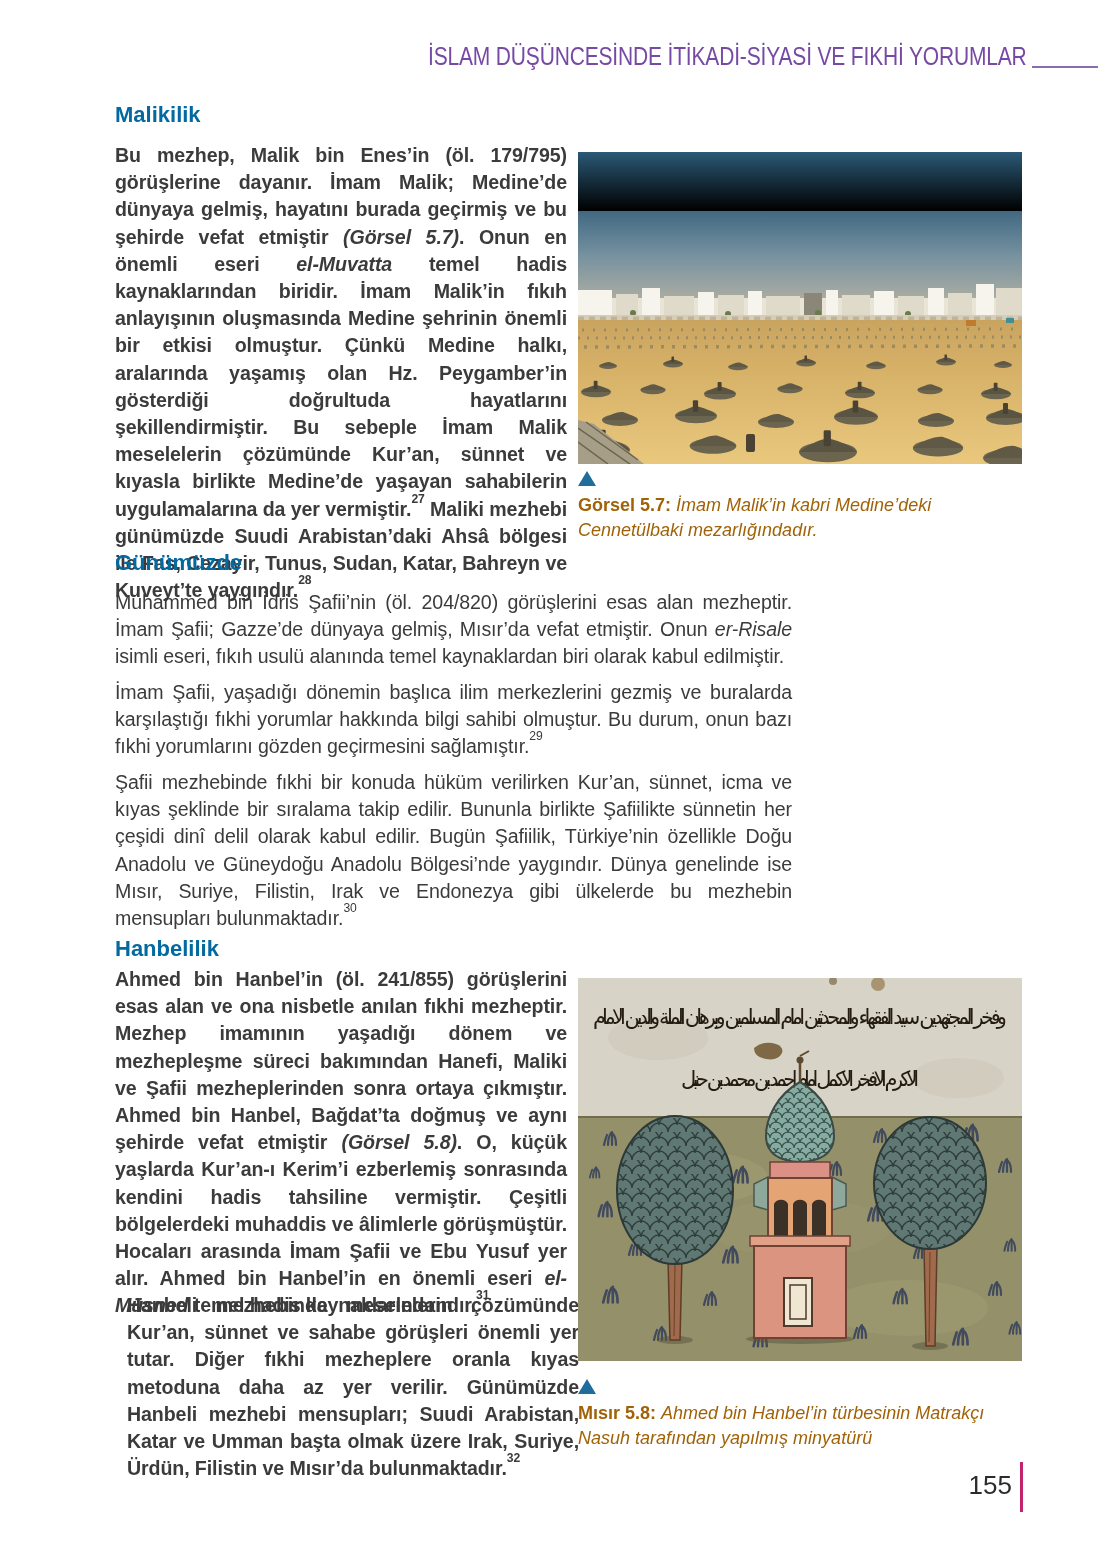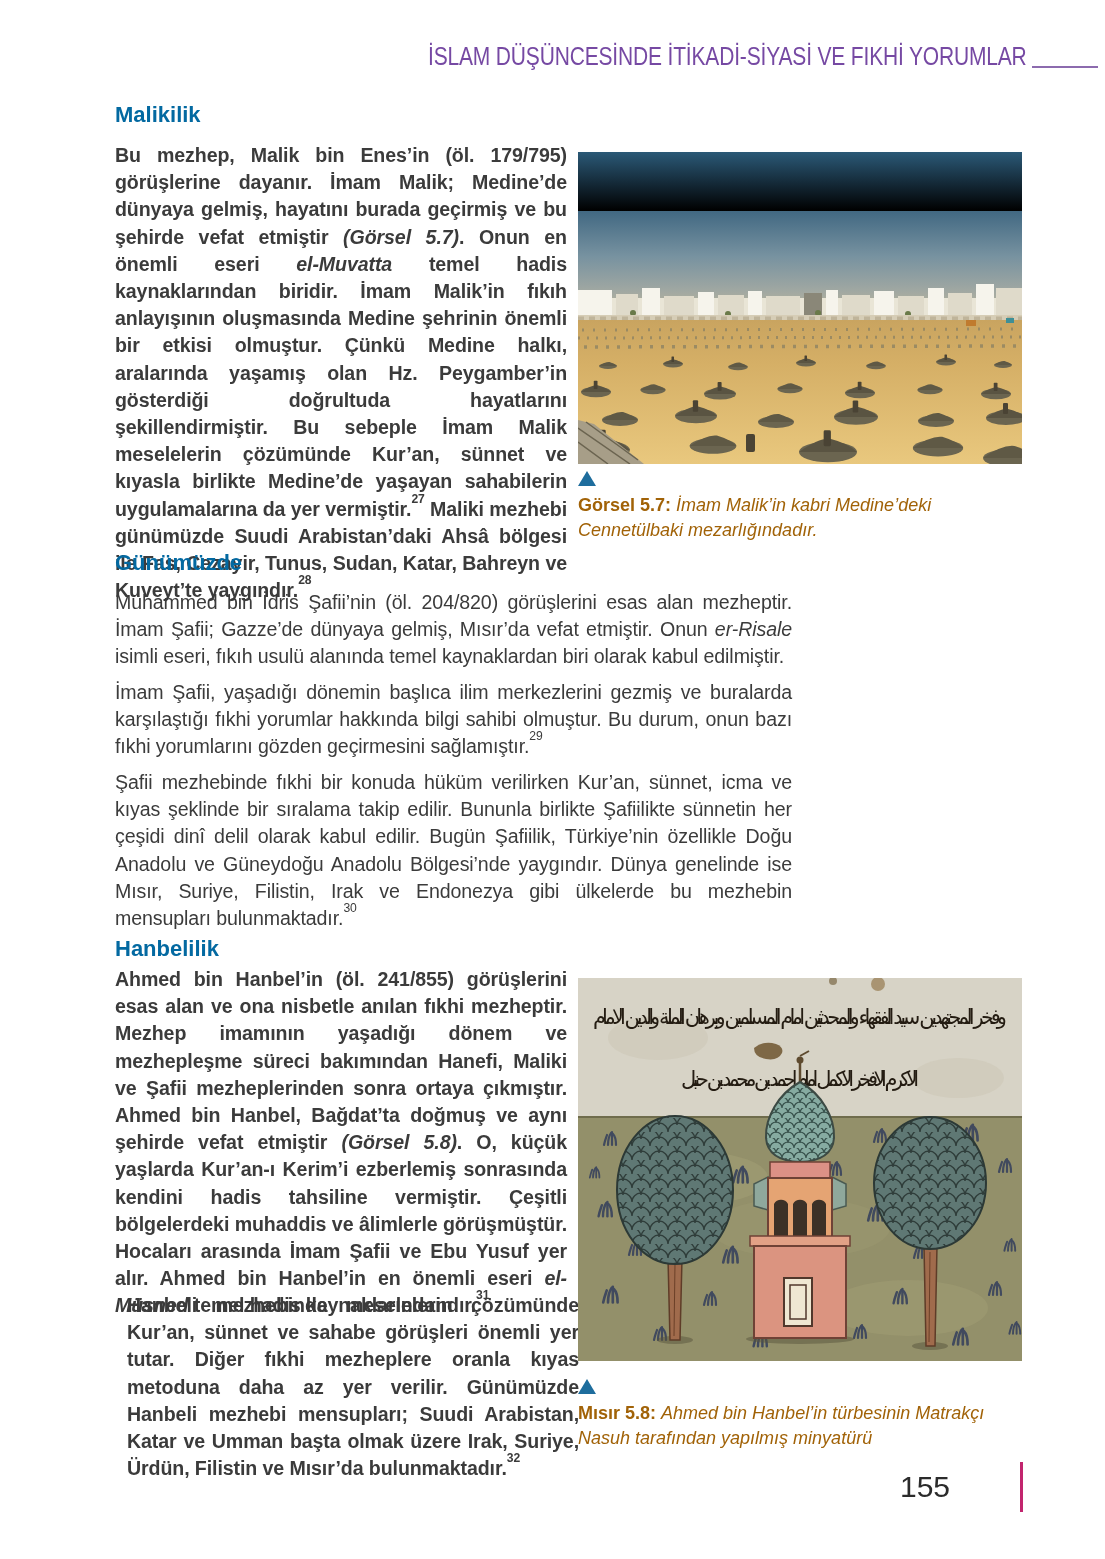--- a/index.html
+++ b/index.html
@@ -27,21 +27,21 @@
   .w-wide{width:677px;}
   
   .fig{overflow:hidden;background:#84cc16;}
   .fig svg{display:block;}
   .tri{width:0;height:0;border-left:9px solid transparent;border-right:9px solid transparent;
        border-bottom:15px solid #1E6D9D;}
   .cap{width:446px;font-size:18px;line-height:24.5px;color:#a16207;}
   .cap .cap-label{font-weight:bold;font-style:normal;}
   .cap .cap-text{font-style:italic;}
   
-  .pagenum{left:900px;top:1470px;width:112px;font-size:30px;color:#2b2b2b;}
+  .pagenum{left:900px;top:1470px;width:112px;text-align:right;font-size:26px;color:#2b2b2b;}
   .page-rule{left:1020px;top:1462px;width:3px;height:50px;background:#C2256E;}
 </style>
 </head>
 <body>
 
 <div class="page">
 
   <div class="abs chapter-title">İSLAM DÜŞÜNCESİNDE İTİKADİ-SİYASİ VE FIKHİ YORUMLAR</div>
   <div class="abs chapter-rule"></div>
 

